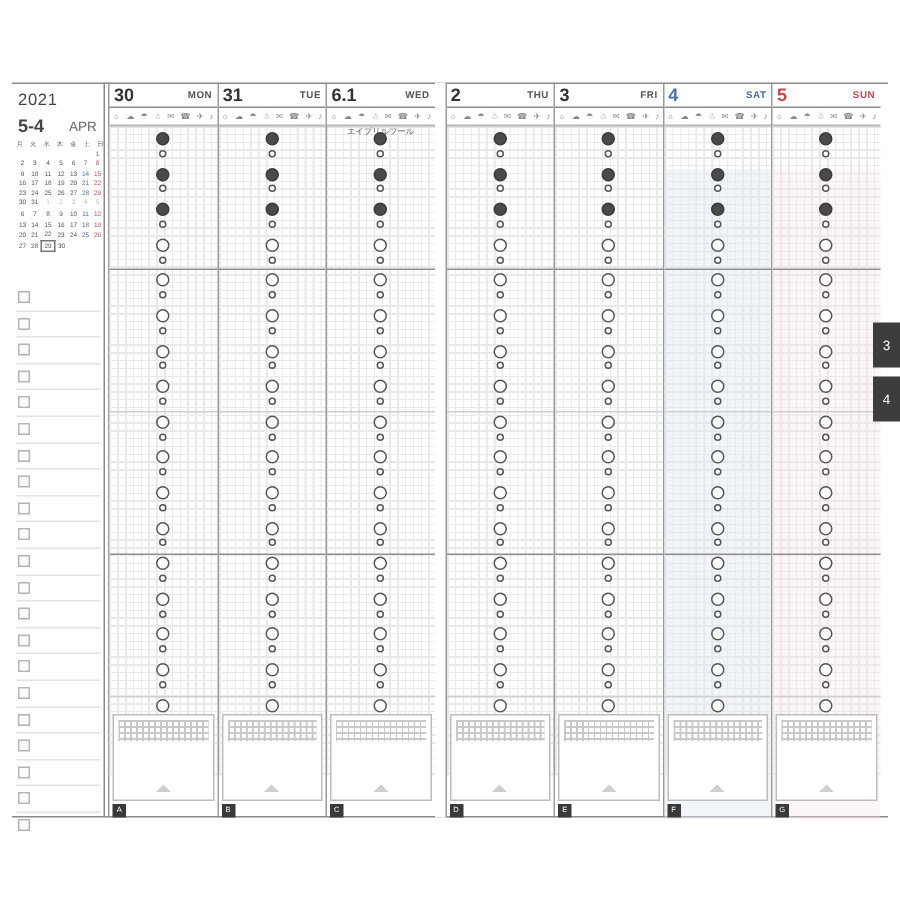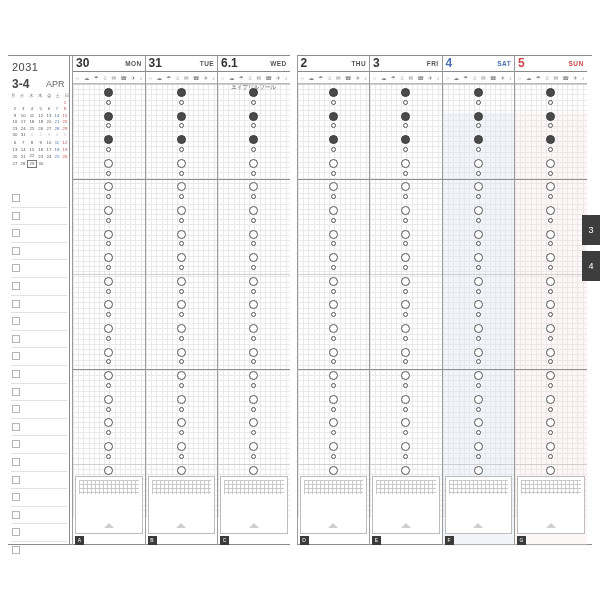--- a/index.html
+++ b/index.html
@@ -154,22 +154,22 @@
   }
 </style>
 </head>
 <body>
 
 <div id="planner">
 
   <div class="outerborder"></div>
 
   <div class="leftcol">
-    <div class="year">2031</div>
-    <div class="monthrange">3-4</div>
+    <div class="year">2021</div>
+    <div class="monthrange">5-4</div>
     <div class="monthname">APR</div>
 
     <div class="dowrow">
       <span>月</span>
       <span>火</span>
       <span>水</span>
       <span>木</span>
       <span>金</span>
       <span>土</span>
       <span>日</span>

